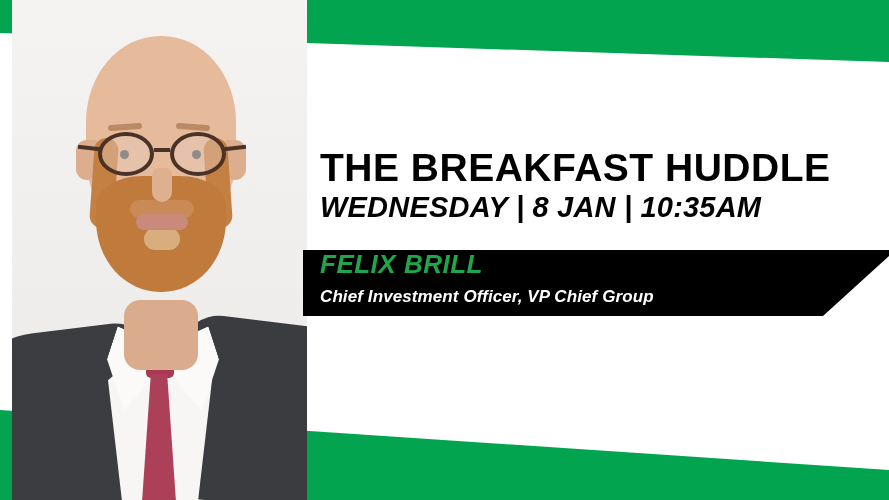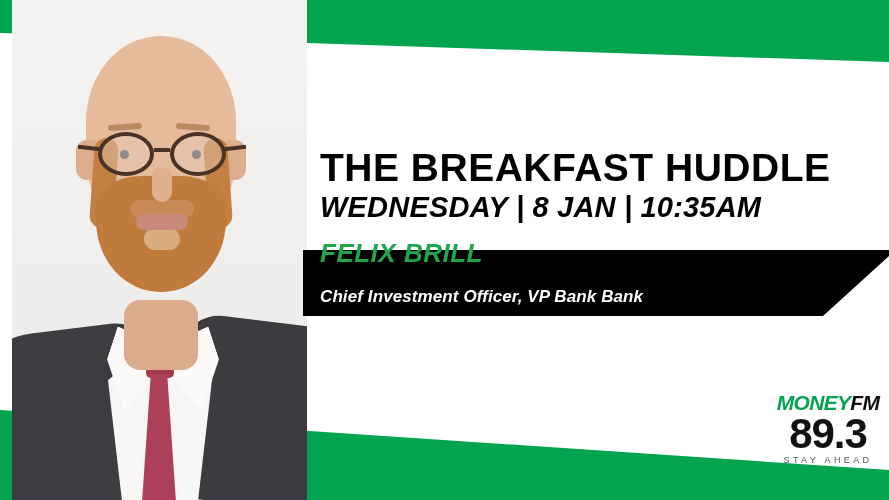--- a/index.html
+++ b/index.html
@@ -319,21 +319,21 @@
     left: 303px;
     top: 250px;
     width: 586px;
     height: 66px;
     background: #000000;
     clip-path: polygon(0 0, 586px 0, 586px 6px, 520px 66px, 0 66px);
   }
   .speaker-name {
     position: absolute;
     left: 320px;
-    top: 240px;
+    top: 251px;
     font-size: 26px;
     font-weight: bold;
     font-style: italic;
     letter-spacing: 0.5px;
     color: #1EA64C;
     line-height: 1.0;
     white-space: nowrap;
   }
   .speaker-role {
     position: absolute;
@@ -427,23 +427,16 @@
     </div>
   </div>
 
   <div class="title-block">
     <div class="title-main">THE BREAKFAST HUDDLE</div>
     <div class="title-sub">WEDNESDAY | 8 JAN | 10:35AM</div>
   </div>
 
   <div class="speaker-banner"></div>
   <div class="speaker-name">FELIX BRILL</div>
-  <div class="speaker-role">Chief Investment Officer, VP Bank Bank</div>
-
-  <div class="logo">
-    <div class="logo-top">
-      <span class="logo-money">MONEY</span><span class="logo-fm">FM</span>
-    </div>
-    <div class="logo-freq">89.3</div>
-    <div class="logo-tag">STAY AHEAD</div>
-  </div>
+  <div class="speaker-role">Chief Investment Officer, VP Chief Group</div>
+
 
 </div>
 
 </body></html>

